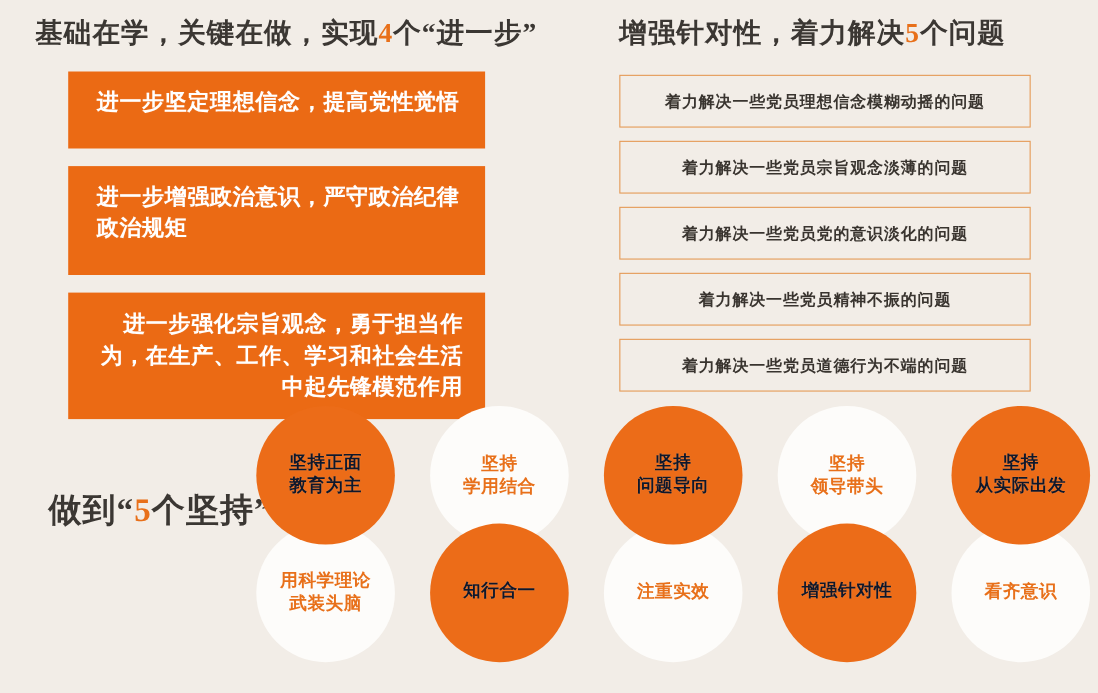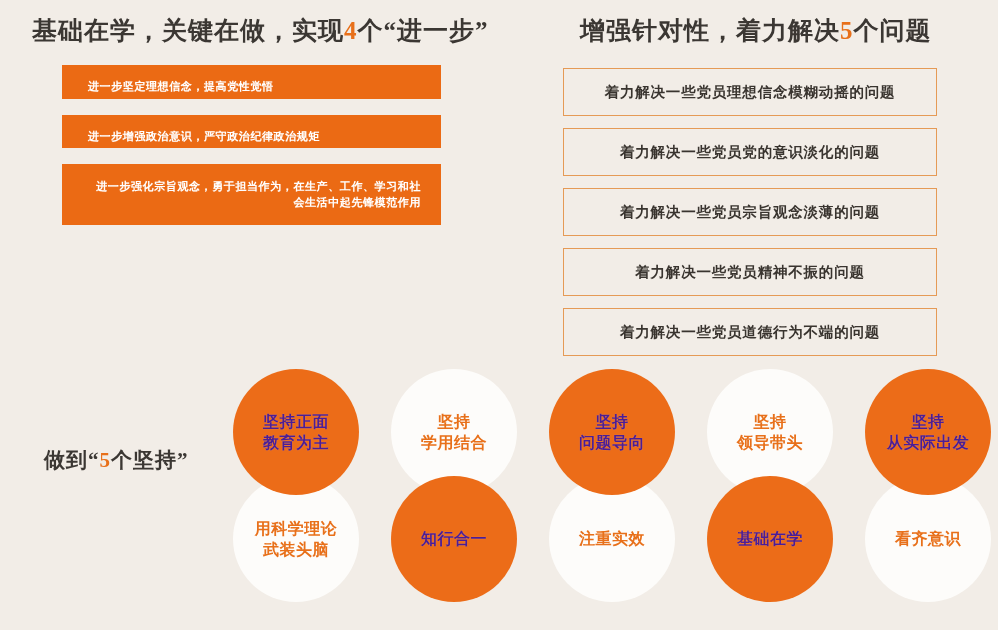--- a/index.html
+++ b/index.html
@@ -31,37 +31,37 @@
     font-weight: bold;
     color: #3b3733;
     letter-spacing: 1px;
     white-space: nowrap;
     line-height: 1;
   }
   .section-title .num {
     color: #e8701a;
   }
   #title-left  { left: 32px;  top: 18px; }
-  #title-right { left: 580px; top: 18px; }
+  #title-right { left: 563px; top: 18px; }
 
   
   .bar-list {
     position: absolute;
     left: 62px;
     top: 65px;
     width: 379px;
   }
   .bar {
     background: #eb6a14;
     color: #ffffff;
-    font-size: 11px;
+    font-size: 20px;
     font-weight: bold;
     line-height: 1.42;
     letter-spacing: 0.6px;
-    padding: 14px 20px 4px 26px;
+    padding: 14px 20px 28px 26px;
     margin-bottom: 16px;
     box-sizing: border-box;
     text-shadow: 0 0 1px rgba(255,255,255,0.25);
   }
   .bar.tall { padding-top: 15px; padding-bottom: 15px; }
   .bar:last-child { margin-bottom: 0; text-align: right; }
 
   
   .box-list {
     position: absolute;
@@ -87,21 +87,21 @@
     color: #39342f;
     letter-spacing: 0.8px;
     white-space: nowrap;
   }
 
   
   #circle-label {
     position: absolute;
     left: 44px;
     top: 450px;
-    font-size: 21px;
+    font-size: 30px;
     font-weight: bold;
     color: #3b3733;
     letter-spacing: 1px;
     white-space: nowrap;
     line-height: 1;
   }
   #circle-label .num { color: #e8701a; }
 
   .circle-grid {
     position: absolute;
@@ -130,23 +130,24 @@
     font-weight: bold;
     line-height: 1.32;
     letter-spacing: 0.5px;
     box-sizing: border-box;
     padding: 0 6px;
   }
   .circle.top    { top: 0; }
   .circle.bottom { top: 107px; }
   .circle.orange {
     background: #ec6c18;
-    color: #4c1d95;
+    color: #0f172a;
     text-shadow: 0 0 1px rgba(255,255,255,0.3);
     z-index: 2;
+    font-family: Liberation Mono, monospace;
   }
   .circle.white {
     background: #fdfcfa;
     color: #e8701a;
     z-index: 1;
   }
   .circle.bottom.orange { z-index: 3; }
   .circle.bottom.white  { z-index: 1; }
   .circle .txt { display: block; }
 </style>
@@ -167,24 +168,24 @@
     <div class="bar">进一步坚定理想信念，提高党性觉悟</div>
     <div class="bar">进一步增强政治意识，严守政治纪律政治规矩</div>
     <div class="bar tall">进一步强化宗旨观念，勇于担当作为，在生产、工作、学习和社会生活中起先锋模范作用</div>
   </div>
 
   <div class="box-list">
     <div class="obox">
         <span>着力解决一些党员理想信念模糊动摇的问题</span>
       </div>
     <div class="obox">
+        <span>着力解决一些党员宗旨观念淡薄的问题</span>
+      </div>
+    <div class="obox">
         <span>着力解决一些党员党的意识淡化的问题</span>
-      </div>
-    <div class="obox">
-        <span>着力解决一些党员宗旨观念淡薄的问题</span>
       </div>
     <div class="obox">
         <span>着力解决一些党员精神不振的问题</span>
       </div>
     <div class="obox">
         <span>着力解决一些党员道德行为不端的问题</span>
       </div>
   </div>
 
   <div id="circle-label">
@@ -214,21 +215,21 @@
         </div>
         <div class="circle bottom white">
           <span class="txt">注重实效</span>
         </div>
       </div>
       <div class="circle-col" style="left: 474px;">
         <div class="circle top white">
           <span class="txt">坚持<br>领导带头</span>
         </div>
         <div class="circle bottom orange">
-          <span class="txt">基础在学</span>
+          <span class="txt">增强针对性</span>
         </div>
       </div>
       <div class="circle-col" style="left: 632px;">
         <div class="circle top orange">
           <span class="txt">坚持<br>从实际出发</span>
         </div>
         <div class="circle bottom white">
           <span class="txt">看齐意识</span>
         </div>
       </div>

